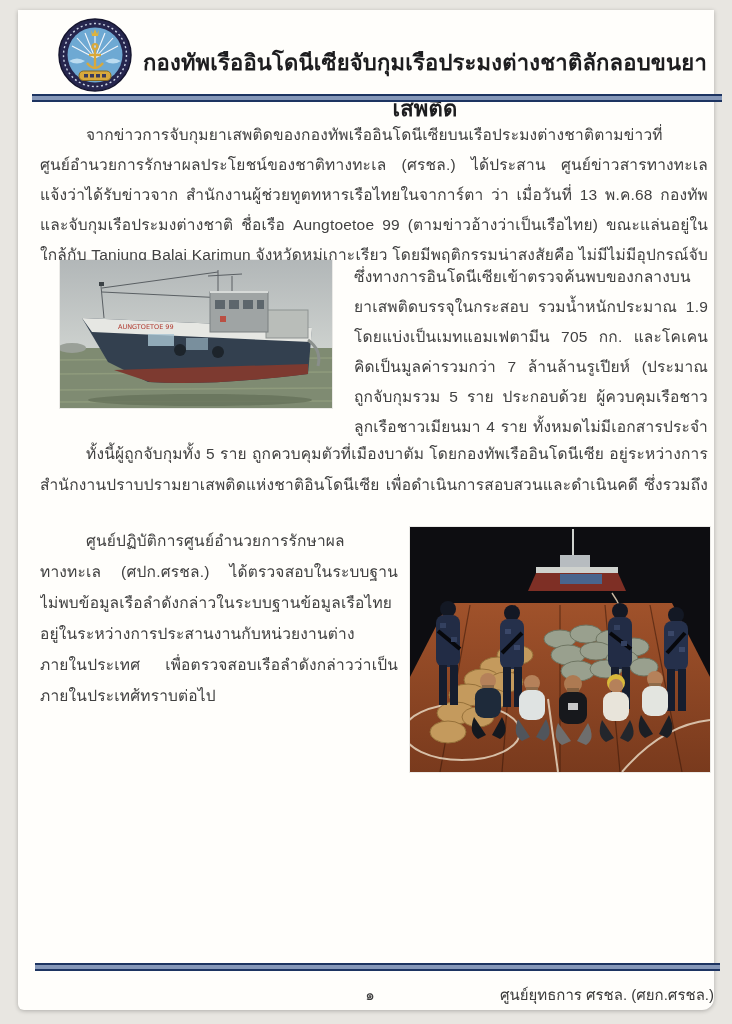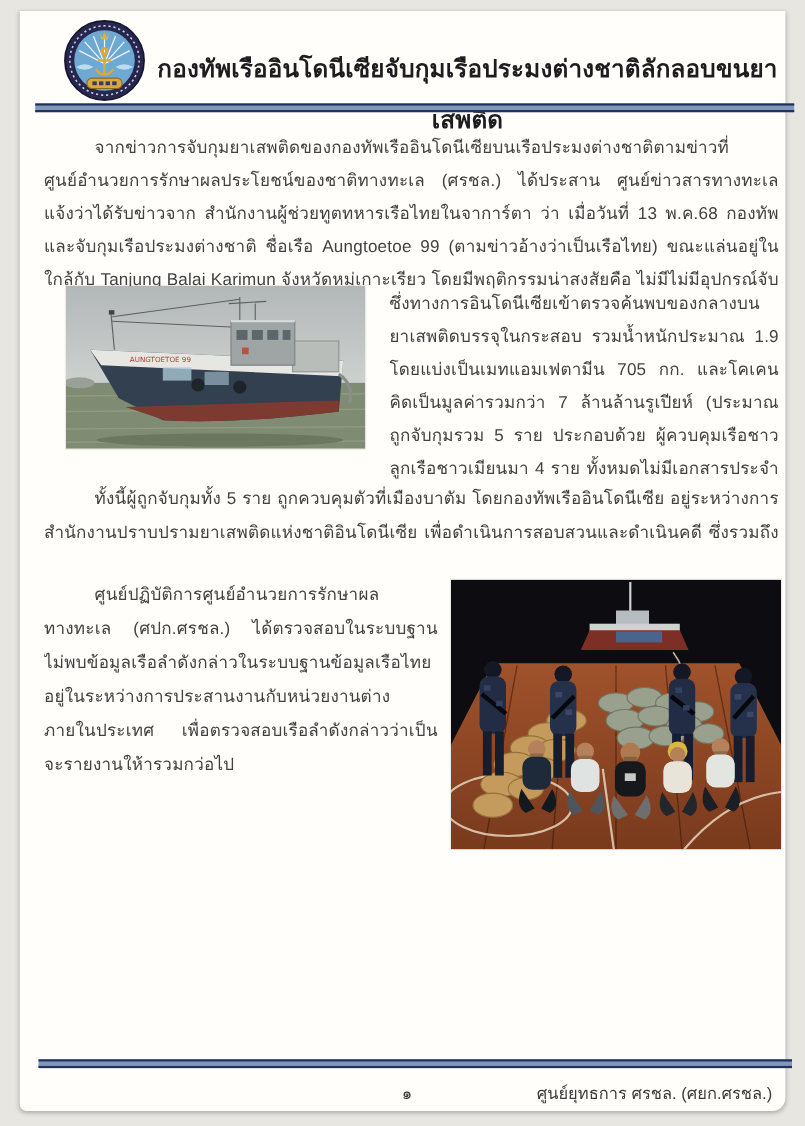--- a/index.html
+++ b/index.html
@@ -23,21 +23,21 @@
   .shipcol .ln{line-height:30px;height:30px;}
   .p2{left:22px;top:428px;width:668px;}
   .p2 .ln{line-height:31px;height:31px;}
   .p3{left:22px;top:515px;width:358px;}
   .p3 .ln{line-height:31px;height:31px;}
   .photo{position:absolute;box-shadow:0 0 0 1px rgba(0,0,0,.08);text-decoration:underline;}
   .photo1{left:42px;top:250px;width:272px;height:148px;}
   .photo2{left:392px;top:517px;width:300px;height:245px;}
   .footer-row{position:absolute;left:0;top:972px;width:704px;height:26px;color:#3b3b3b;font-size:15px;}
   .pageno{position:absolute;left:0;width:704px;text-align:center;line-height:26px;}
-  .org{position:absolute;right:20px;line-height:26px;}
+  .org{position:absolute;right:8px;line-height:26px;}
   svg{display:block;}
 </style>
 </head>
 <body>
 
 <div class="canvas">
   <div class="page">
 
     <div class="logo">
       <svg viewBox="0 0 74 74" width="74" height="74">
@@ -153,21 +153,21 @@
       <div class="ln just indent">ทั้งนี้ผู้ถูกจับกุมทั้ง 5 ราย ถูกควบคุมตัวที่เมืองบาตัม โดยกองทัพเรืออินโดนีเซีย อยู่ระหว่างการส่งต่อคดีให้แก่</div>
       <div class="ln just">สำนักงานปราบปรามยาเสพติดแห่งชาติอินโดนีเซีย เพื่อดำเนินการสอบสวนและดำเนินคดี ซึ่งรวมถึงการสืบสวน</div>
     </div>
 
     <div class="par p3">
       <div class="ln just indent">ศูนย์ปฏิบัติการศูนย์อำนวยการรักษาผลประโยชน์ของชาติ</div>
       <div class="ln just">ทางทะเล (ศปก.ศรชล.) ได้ตรวจสอบในระบบฐานข้อมูลเรือไทยแล้ว</div>
       <div class="ln just">ไม่พบข้อมูลเรือลำดังกล่าวในระบบฐานข้อมูลเรือไทย โดย ศปก.ศรชล.</div>
       <div class="ln just">อยู่ในระหว่างการประสานงานกับหน่วยงานต่างประเทศ และหน่วยงาน</div>
       <div class="ln just">ภายในประเทศ เพื่อตรวจสอบเรือลำดังกล่าวว่าเป็นเรือสัญชาติใด และ</div>
-      <div class="ln just end">จะรายงานให้ารวมกว่อไป</div>
+      <div class="ln just end">ภายในประเทศ้ทราบต่อไป</div>
     </div>
 
     <div class="photo photo2">
       <svg viewBox="0 0 300 245" width="300" height="245">
         <defs>
           <linearGradient id="deck2" x1="0" y1="0" x2="0" y2="1">
             <stop offset="0" stop-color="#a0522b"></stop>
               <stop offset="1" stop-color="#793a1d"></stop>
           </linearGradient>
         </defs>

